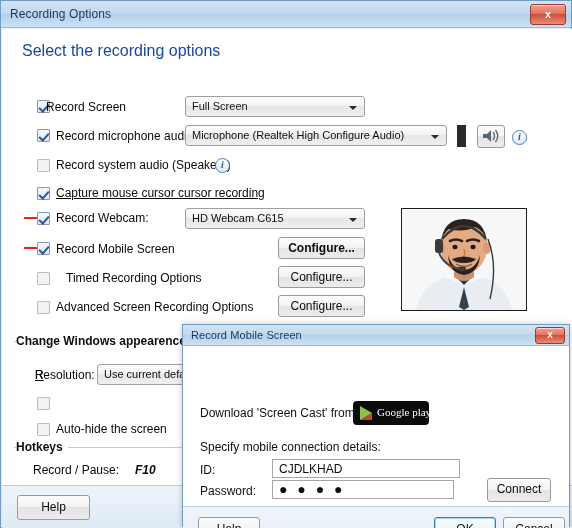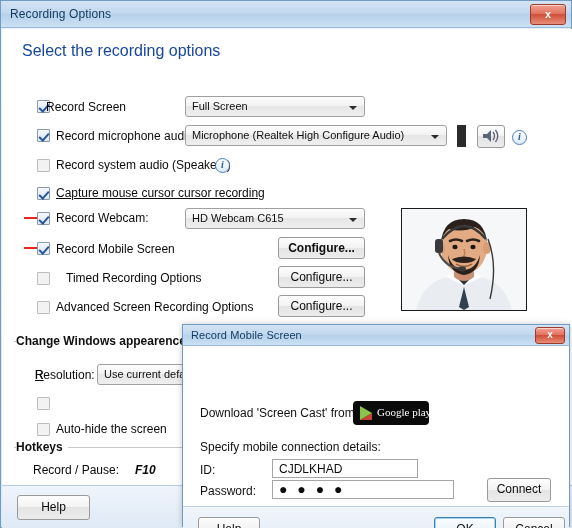--- a/index.html
+++ b/index.html
@@ -449,21 +449,21 @@
       <div class="mtext" style="left:17px; top:60px;">Download 'Screen Cast' from</div>
       <div class="gplay">
         <span class="tri2"></span>
         <span class="tri"></span>
         <span class="gtext">Google play</span>
       </div>
 
       <div class="mtext" style="left:17px; top:94px;">Specify mobile connection details:</div>
 
       <div class="mtext" style="left:17px; top:117px;">ID:</div>
-      <div class="field" style="left:89px; top:113px; width:146px;">
+      <div class="field" style="left:89px; top:113px; width:188px;">
         <span class="fval">CJDLKHAD</span>
       </div>
     </div>
 
     <div class="mtext" style="left:17px; top:159px;">Password:</div>
     <div class="field" style="left:89px; top:155px; width:182px; background:#fff;">
       <span class="fval pw">● ● ● ●</span>
     </div>
     <div class="btn" style="left:304px; top:153px; width:64px; height:24px; line-height:21px;">Connect</div>
 

